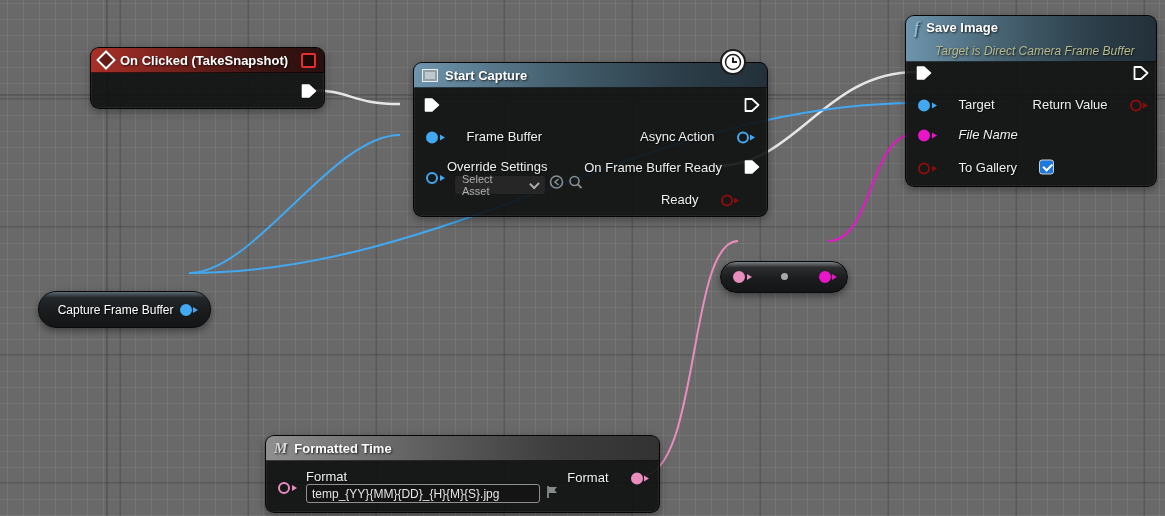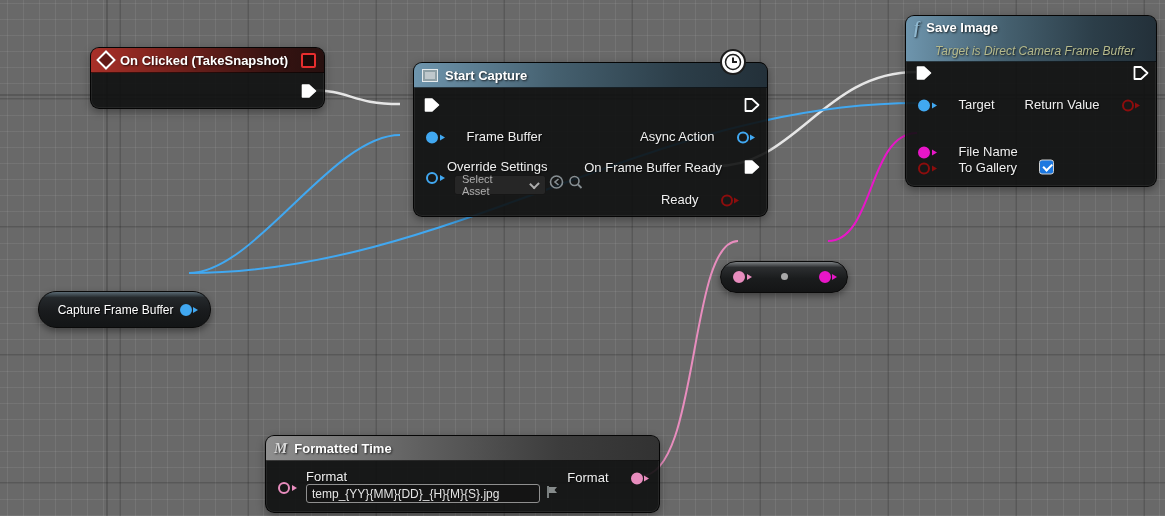--- a/index.html
+++ b/index.html
@@ -193,41 +193,41 @@
         <path d="M1.5,1.5 h6.5 l6.5,6 -6.5,6 h-6.5 z" fill="#fff" stroke="#fff" stroke-width="1.6" stroke-linejoin="round"></path>
       </svg>
     </div>
     <div class="pinrow c-blue" style="left:12px;top:88px;">
       <span class="pglyph">
           <span class="pcirc connected"></span>
           <span class="pwedge"></span>
         </span>
       <span>Target</span>
     </div>
-    <div class="pinrow c-magenta" style="left:12px;top:135px;">
+    <div class="pinrow c-magenta" style="left:12px;top:118px;font-style:italic;">
       <span class="pglyph">
           <span class="pcirc connected"></span>
           <span class="pwedge"></span>
         </span>
       <span>File Name</span>
     </div>
     <div class="pinrow c-red" style="left:12px;top:151px;">
       <span class="pglyph">
           <span class="pcirc"></span>
           <span class="pwedge"></span>
         </span>
       <span>To Gallery</span>
       <span class="checkbox"></span>
     </div>
     <div class="pinrow right" style="right:7px;top:57px;">
       <svg width="16" height="15">
         <path d="M1.5,1.5 h6.5 l6.5,6 -6.5,6 h-6.5 z" fill="none" stroke="#fff" stroke-width="1.8" stroke-linejoin="round"></path>
       </svg>
     </div>
-    <div class="pinrow right c-red" style="right:16px;top:88px;">
+    <div class="pinrow right c-red" style="right:8px;top:88px;">
       <span>Return Value</span>
       <span class="pglyph">
           <span class="pcirc"></span>
           <span class="pwedge"></span>
         </span>
     </div>
   </div>
 
   <div class="pill" style="left:38px;top:255px;width:173px;height:37px;justify-content:flex-end;padding-right:12px;gap:6px;box-sizing:border-box;">
     <span>Capture Frame Buffer</span>

